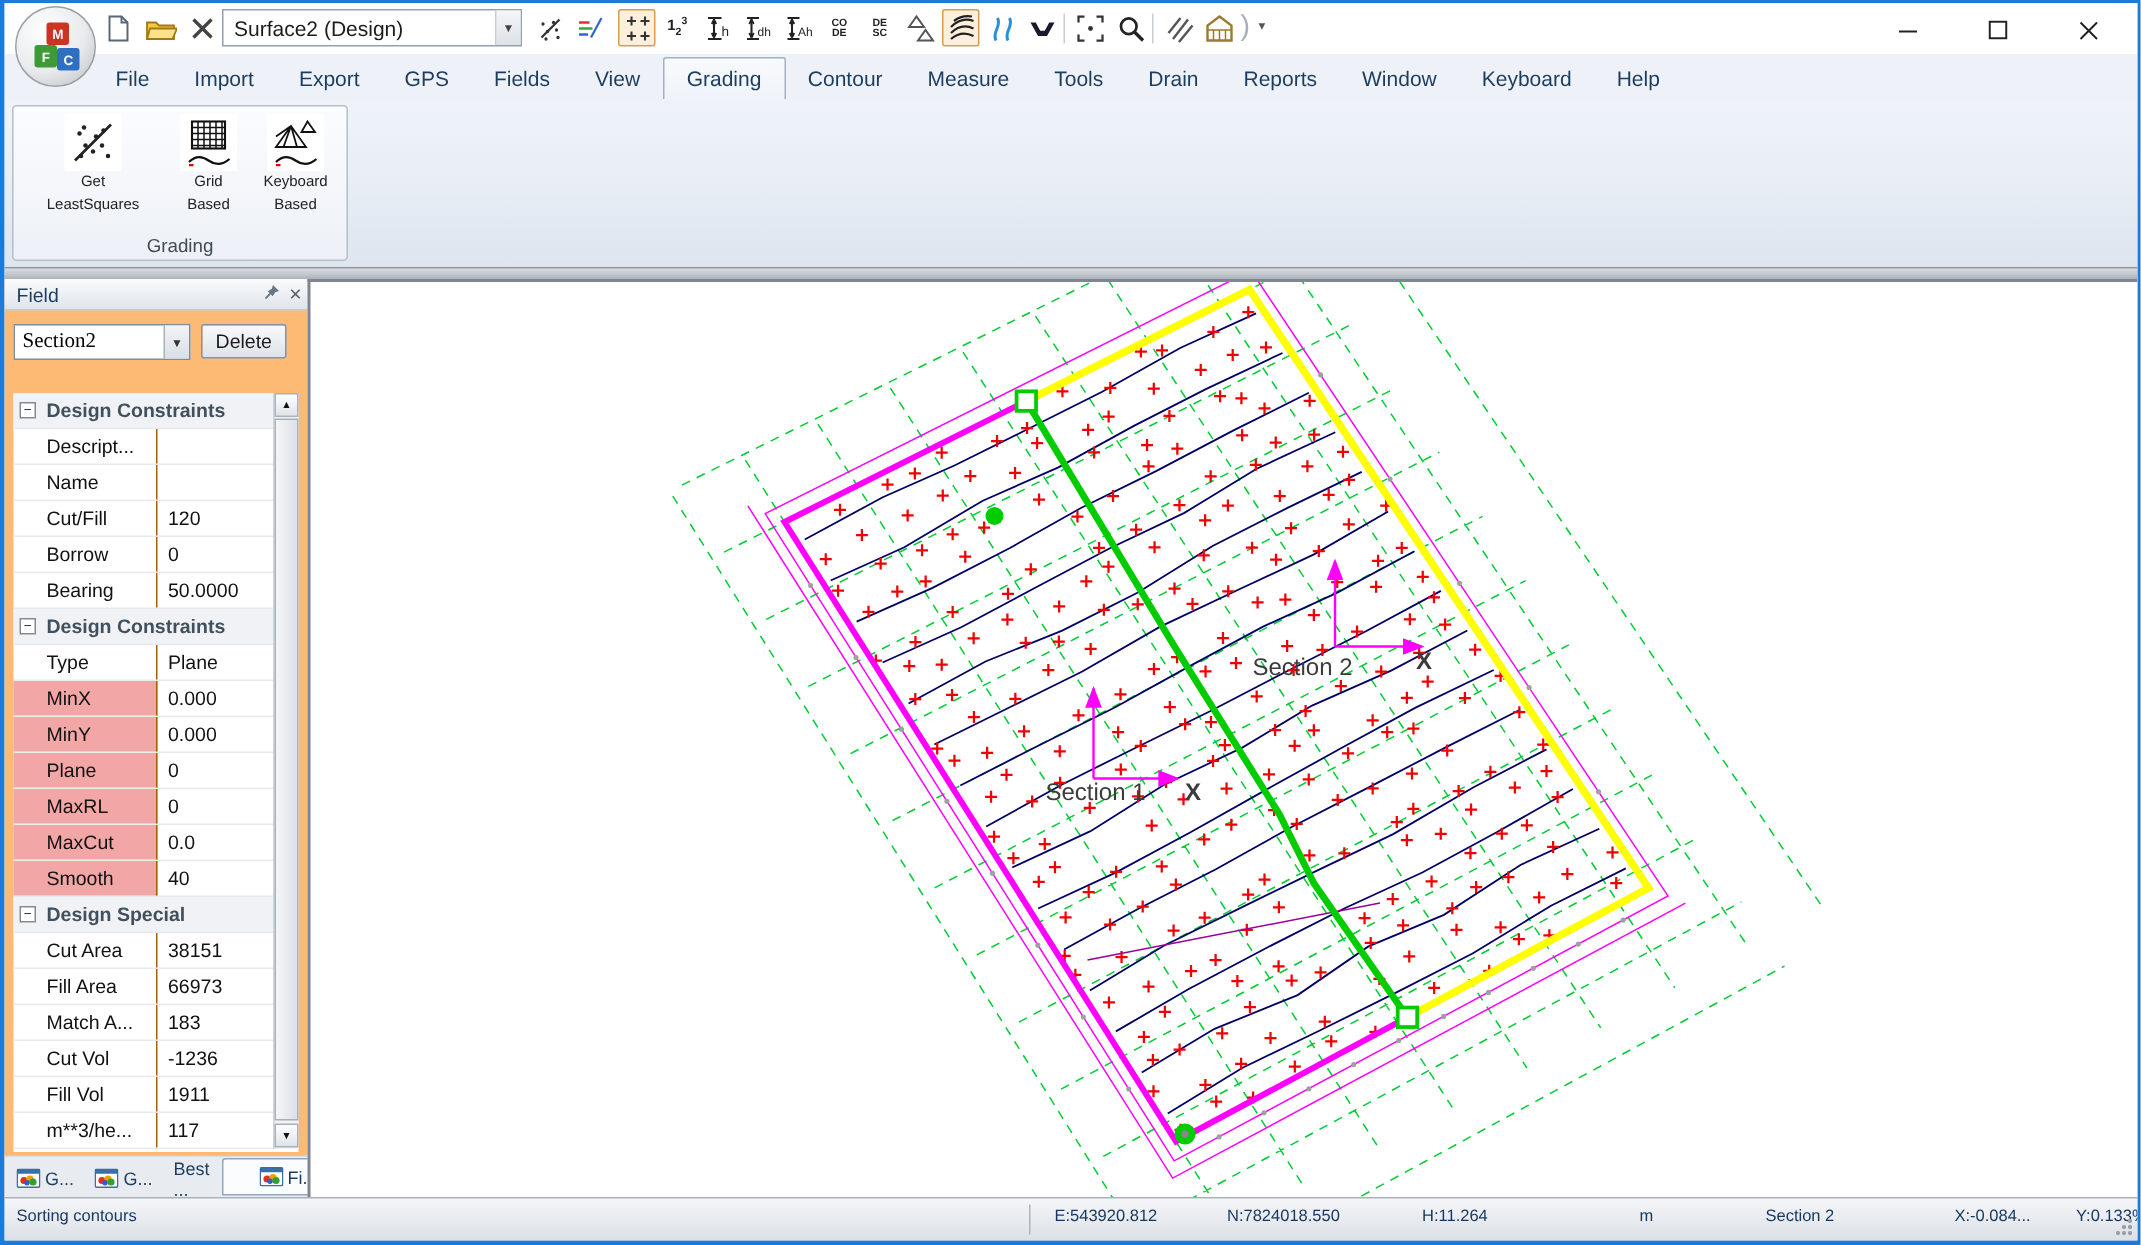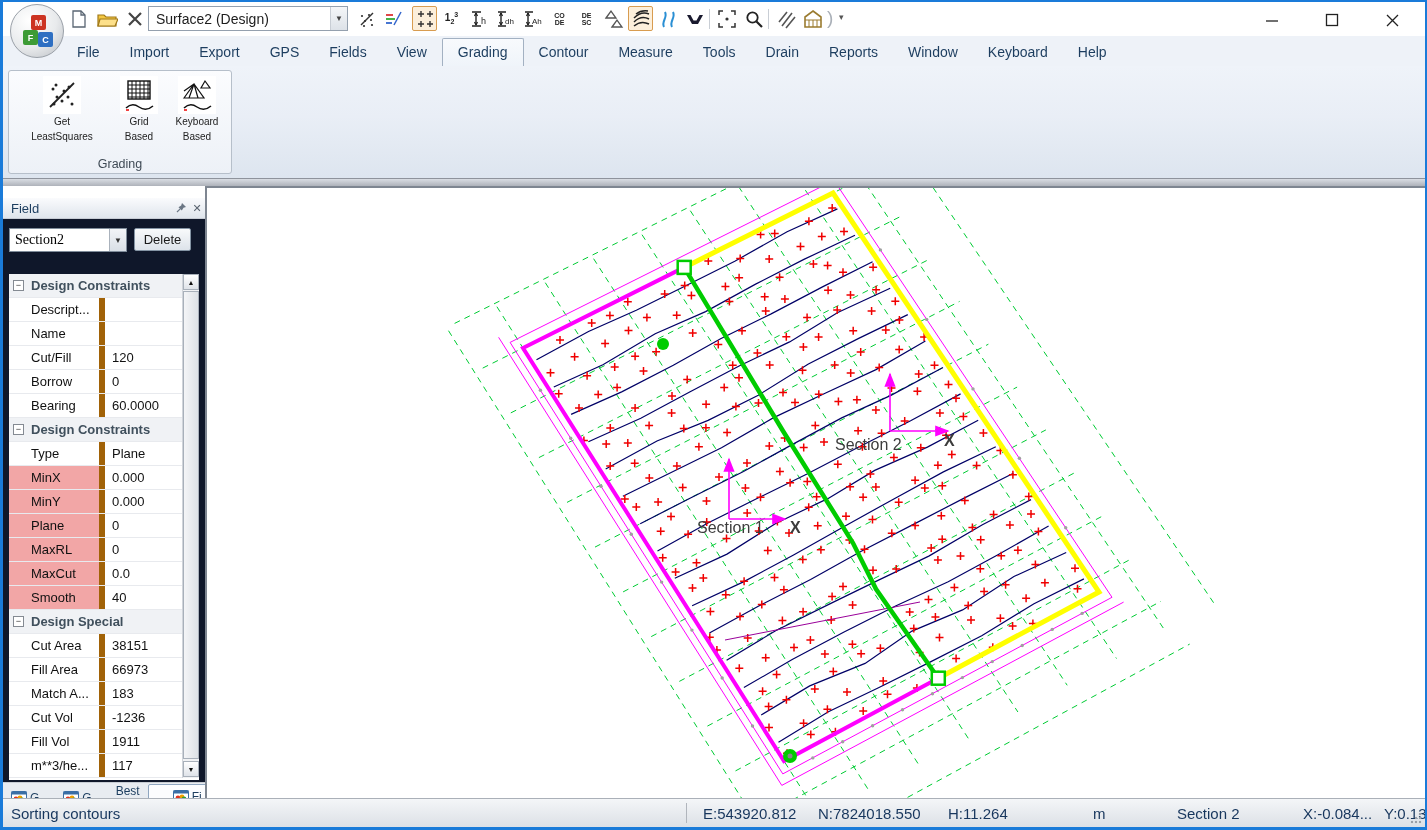--- a/index.html
+++ b/index.html
@@ -39,37 +39,37 @@
     background:linear-gradient(180deg,#eff3f9 0%,#e9eef6 45%,#dde5ef 100%);}
   .rgroup{position:absolute;top:4px;height:104px;border:1px solid #b6bfca;border-radius:3px;
     background:linear-gradient(#fbfcfe,#edf1f7);}
   .rbtn{position:absolute;top:2px;display:flex;flex-direction:column;align-items:center;}
   .rbtn .ric{width:38px;height:38px;margin-top:3px;background:#fff;display:flex;align-items:center;justify-content:center;}
   .rbtn .rl{font-size:10px;color:#222;line-height:15px;}
   .rglabel{position:absolute;bottom:2px;left:0;right:0;text-align:center;font-size:12.5px;color:#3f4a55;}
   .rstrip{position:absolute;left:0;top:176px;width:1422px;height:8px;
     background:linear-gradient(#d9dde3,#aeb2ba);border-top:1px solid #8e939c;}
   
-  .panel{position:absolute;left:0;top:196px;width:236px;height:612px;background:#0f172a;}
+  .panel{position:absolute;left:0;top:184px;width:236px;height:612px;background:#fdba74;}
   .phead-bar{position:absolute;left:0;top:0;width:202px;height:21px;
     background:linear-gradient(#fafbfd,#dfe5ec);border-bottom:1px solid #c7ccd4;
     font-size:13px;color:#1c3d5f;display:flex;align-items:center;padding-left:8px;}
   .phead-bar .spacer{flex:1}
   .phicon{width:16px;color:#5a6470;font-size:11px;text-align:center;}
   .scombo{position:absolute;left:6px;top:30px;width:118px;height:24px;border:1px solid #7f8c9a;background:#fff;
     font-size:14px;display:flex;align-items:center;}
   .scombo .cval{flex:1;padding-left:5px;font-family:Liberation Serif, serif;}
   .scombo .carr{width:17px;height:100%;border-left:1px solid #aab2bc;display:flex;align-items:center;justify-content:center;
     font-size:8px;color:#333;background:linear-gradient(#f2f4f7,#d9dfe6);}
   .delbtn{position:absolute;left:131px;top:30px;width:57px;height:23px;border:1px solid #8494a4;border-radius:2px;
     background:linear-gradient(#f8fafb,#dde3ea);font-size:13px;color:#1a1a1a;
     display:flex;align-items:center;justify-content:center;}
   .pgrid{position:absolute;left:6px;top:76px;width:190px;height:506px;background:#fff;}
   .prow{position:relative;height:24px;border-bottom:1px solid #e8eaee;display:flex;font-size:13px;}
-  .plab{width:96px;padding:4px 2px 0 22px;color:#111;border-right:6px solid #a16207;
+  .plab{width:96px;padding:4px 2px 0 22px;color:#111;border-right:1px solid #a16207;
     white-space:nowrap;overflow:hidden;}
   .plab.pink{background:#F2A6A6;}
   .pval{flex:1;padding:4px 0 0 7px;color:#111;white-space:nowrap;overflow:hidden;}
   .prow.hdr{background:#f0f2f5;}
   .prow.hdr .pminus{position:absolute;left:4px;top:6px;width:11px;height:11px;border:1px solid #848a92;
     font-size:9px;line-height:9px;text-align:center;color:#333;background:#fff;}
   .prow.hdr .phl{padding:4px 0 0 22px;font-weight:bold;color:#40505d;font-size:13px;}
   .pscroll{position:absolute;right:0;top:0;width:17px;height:504px;background:#f1f2f4;border-left:1px solid #d0d4da;}
   .sbtn{position:absolute;left:0;width:16px;height:16px;border:1px solid #a8b0ba;
     background:linear-gradient(#ffffff,#dfe3e9);font-size:7px;color:#111;display:flex;align-items:center;justify-content:center;}
@@ -79,21 +79,21 @@
     display:flex;align-items:flex-end;padding:0 0 1px 2px;gap:2px;}
   .dtab{height:23px;display:flex;align-items:center;gap:3px;padding:0 5px;font-size:12px;color:#1c3d5f;
     border:1px solid transparent;}
   .dtab.sel{background:#fbfcfe;border:1px solid #8fa6c0;border-radius:2px 2px 0 0;height:25px;padding-left:24px;}
   
   .canvas{position:absolute;left:202px;top:184px;width:1220px;height:612px;background:#fff;
     border-left:2px solid #7e8691;border-top:2px solid #7e8691;overflow:hidden;}
   
   .statusbar{position:absolute;left:0;top:796px;width:1422px;height:29px;
     background:linear-gradient(#f4f6f8,#dce0e6);border-top:1px solid #aab0b8;
-    font-size:15px;color:#17365d;}
+    font-size:11px;color:#17365d;}
   .stxt{position:absolute;top:6px;white-space:nowrap;}
   .ssep{position:absolute;top:4px;width:1px;height:20px;background:#b0b5bc;}
   .grip{position:absolute;right:3px;bottom:3px;width:12px;height:12px;
     background:
      radial-gradient(circle at 10px 2px,#9aa0a8 1.2px,transparent 1.6px),
      radial-gradient(circle at 6px 6px,#9aa0a8 1.2px,transparent 1.6px),
      radial-gradient(circle at 10px 6px,#9aa0a8 1.2px,transparent 1.6px),
      radial-gradient(circle at 2px 10px,#9aa0a8 1.2px,transparent 1.6px),
      radial-gradient(circle at 6px 10px,#9aa0a8 1.2px,transparent 1.6px),
      radial-gradient(circle at 10px 10px,#9aa0a8 1.2px,transparent 1.6px);}
@@ -357,21 +357,21 @@
           <div class="prow">
             <div class="plab">Cut/Fill</div>
             <div class="pval">120</div>
           </div>
           <div class="prow">
             <div class="plab">Borrow</div>
             <div class="pval">0</div>
           </div>
           <div class="prow">
             <div class="plab">Bearing</div>
-            <div class="pval">60.0000</div>
+            <div class="pval">50.0000</div>
           </div>
           <div class="prow hdr">
             <span class="pminus">−</span>
             <div class="phl">Design Constraints</div>
           </div>
           <div class="prow">
             <div class="plab">Type</div>
             <div class="pval">Plane</div>
           </div>
           <div class="prow">

